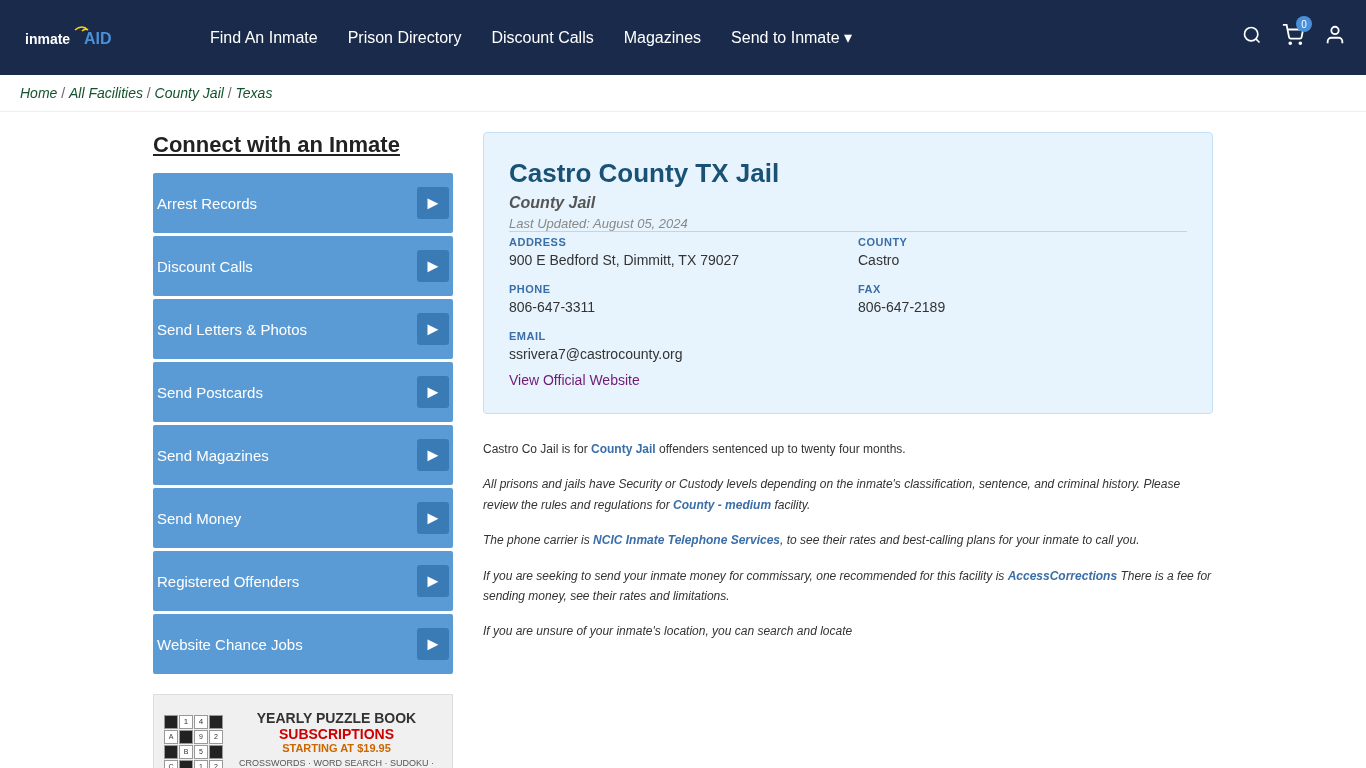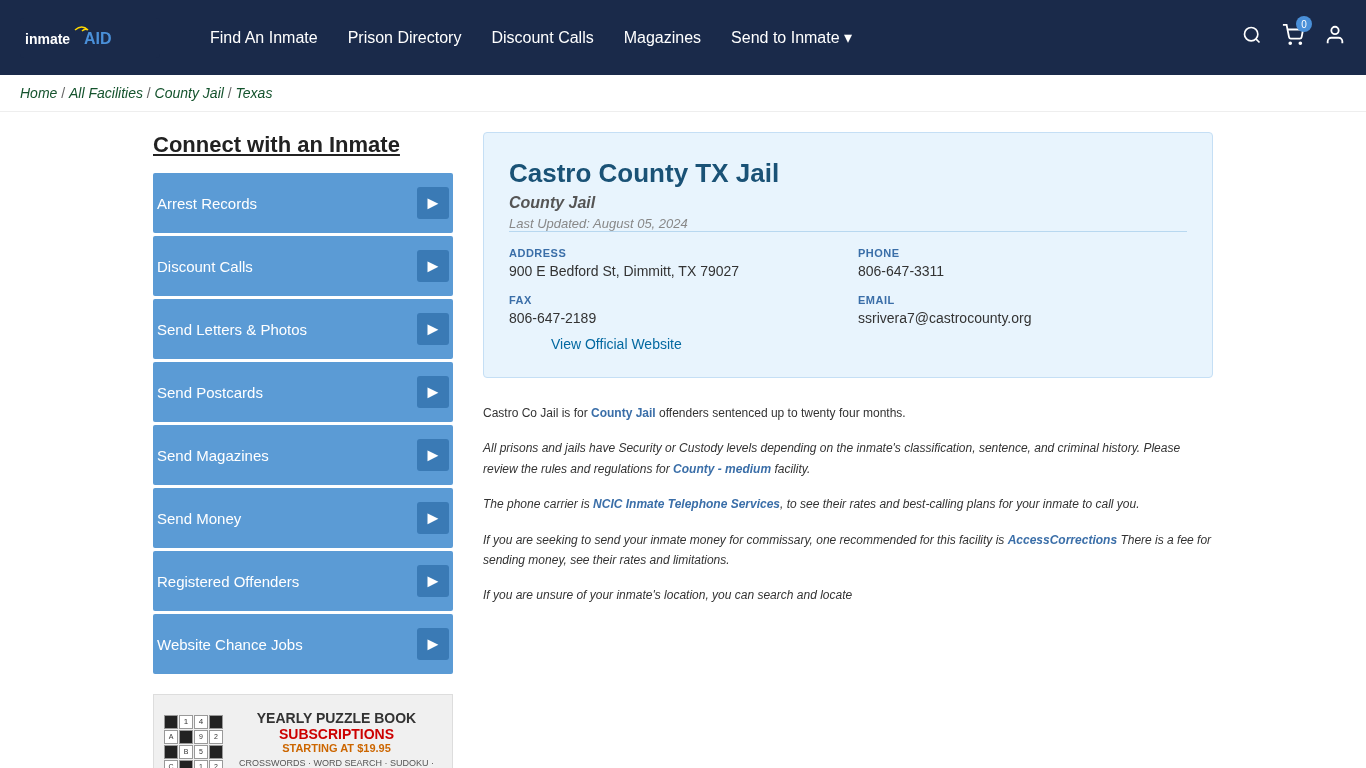--- a/index.html
+++ b/index.html
@@ -161,41 +161,40 @@
     .facility-updated {
       font-size: 13px;
       font-style: italic;
       color: #888;
     }
     .facility-details {
       display: grid;
       grid-template-columns: 1fr 1fr;
       gap: 15px 20px;
       border-top: 1px solid #b8d8f0;
-      padding-top: 15px;
+      padding-top: 4px;
     }
     .detail-block .label {
       font-size: 11px;
       font-weight: bold;
       color: #3a6ea8;
       text-transform: uppercase;
       letter-spacing: 0.5px;
       margin-bottom: 4px;
     }
     .detail-block .value {
       font-size: 14px;
       color: #333;
     }
     .view-website {
-      color: #0369a1;
+      color: #701a75;
       text-decoration: none;
       font-size: 14px;
       display: inline-block;
       margin-top: 10px;
-      margin-left: 42px;
     }
 
     
     .description {
       font-size: 12px;
       color: #333;
       line-height: 1.7;
     }
     .description p {
       margin-bottom: 15px;
@@ -348,20 +347,24 @@
       <h1 class="facility-name">Castro County TX Jail</h1>
       <div class="facility-type">County Jail</div>
       <div class="facility-updated">Last Updated: August 05, 2024</div>
 
       <div class="facility-details">
         <div class="detail-block">
           <div class="label">ADDRESS</div>
           <div class="value">900 E Bedford St, Dimmitt, TX 79027</div>
         </div>
         <div class="detail-block">
+          <div class="label">COUNTY</div>
+          <div class="value">Castro</div>
+        </div>
+        <div class="detail-block">
           <div class="label">PHONE</div>
           <div class="value">806-647-3311</div>
         </div>
         <div class="detail-block">
           <div class="label">FAX</div>
           <div class="value">806-647-2189</div>
         </div>
         <div class="detail-block">
           <div class="label">EMAIL</div>
           <div class="value">ssrivera7@castrocounty.org</div>

